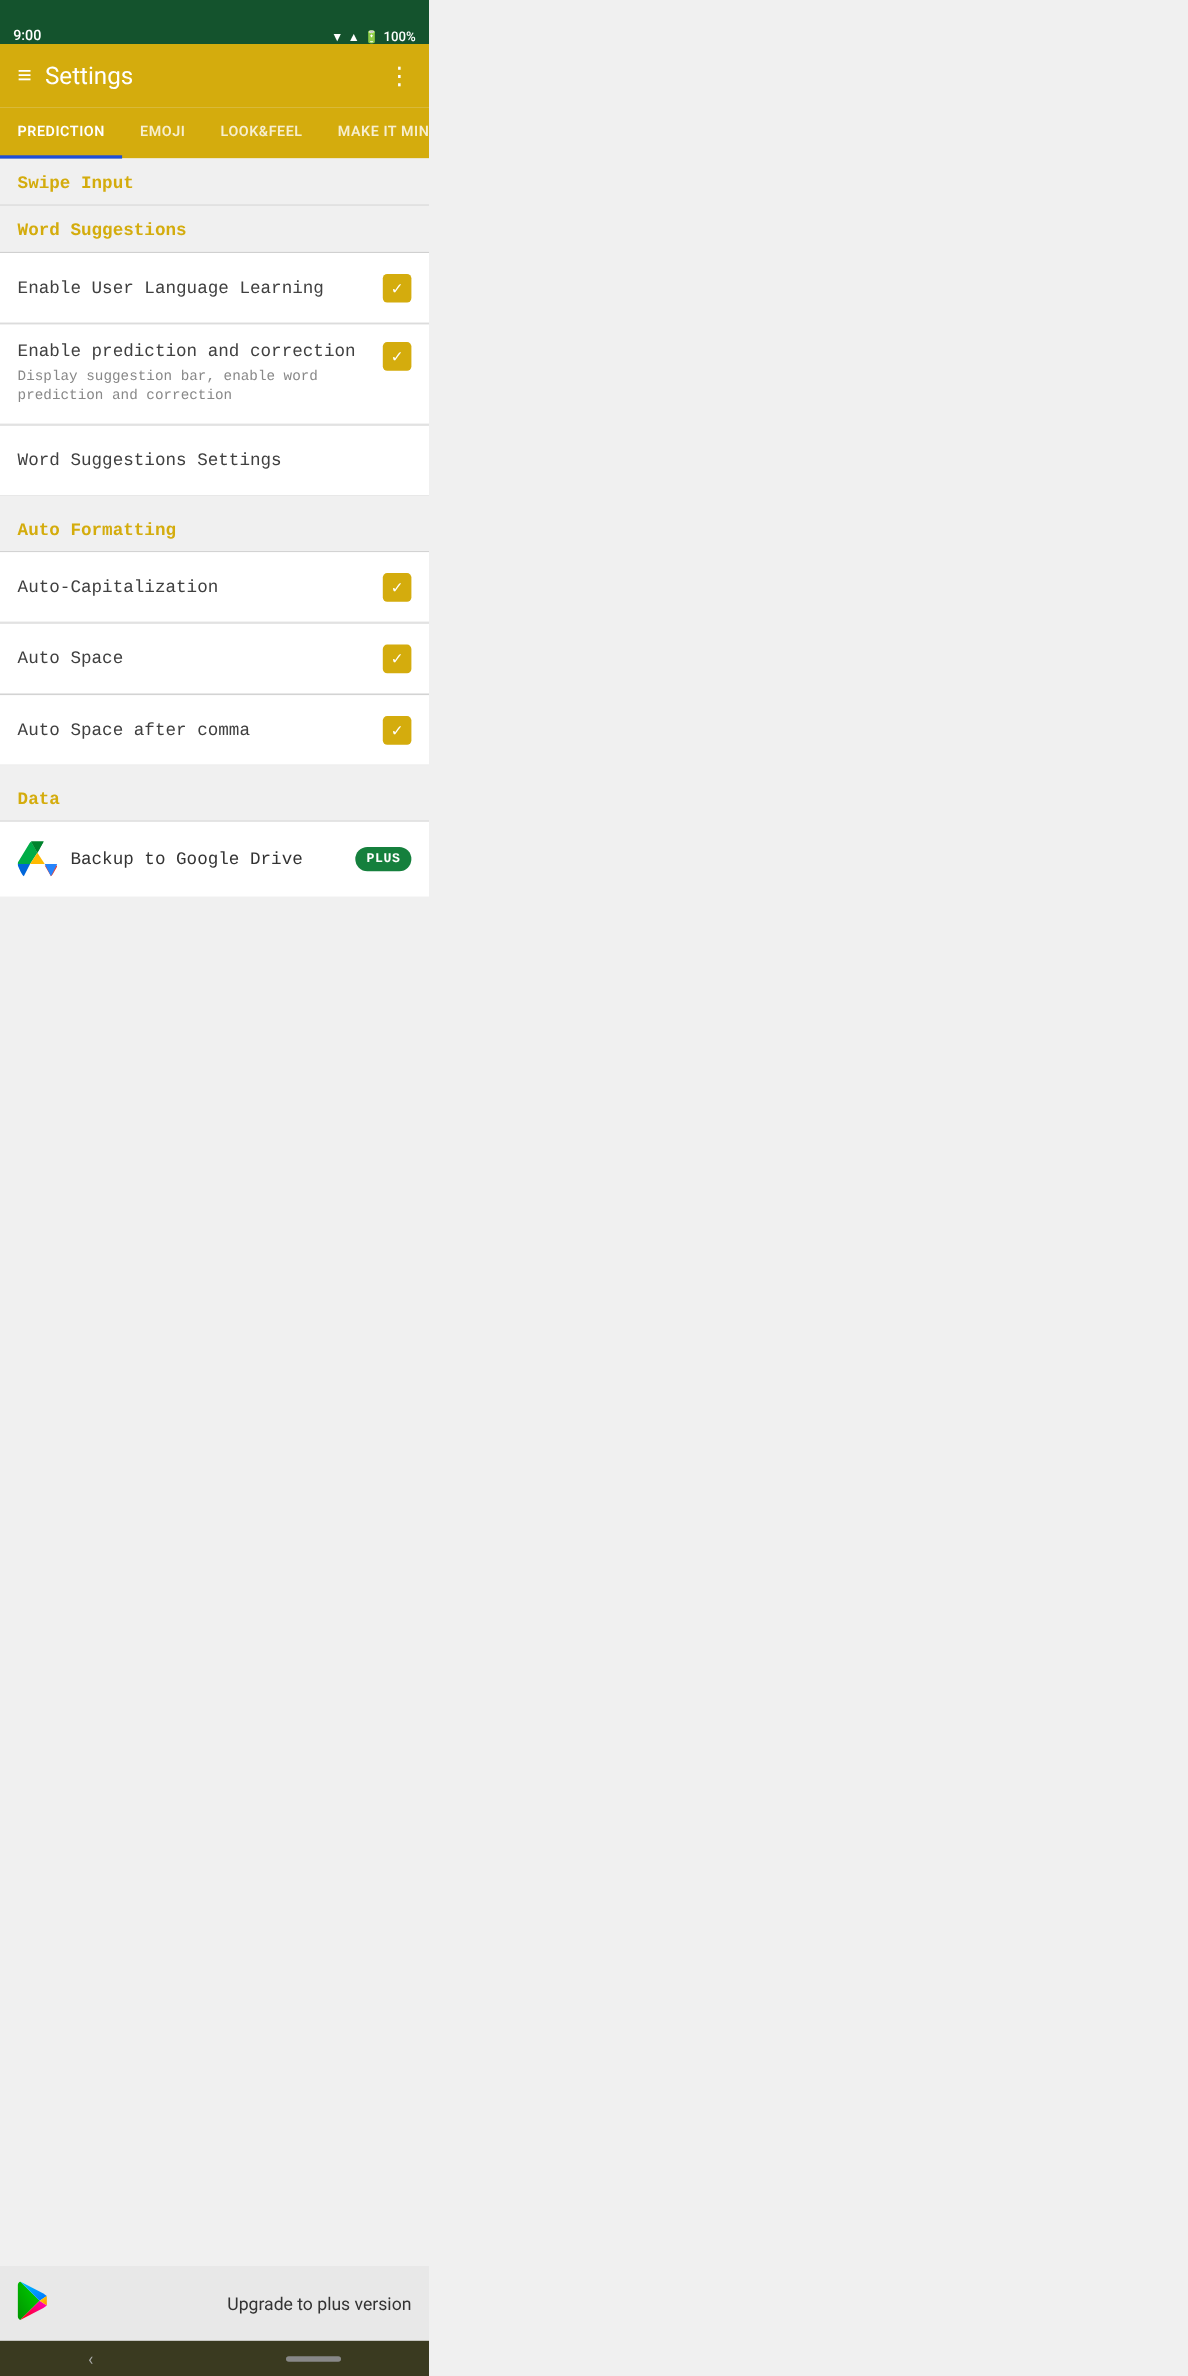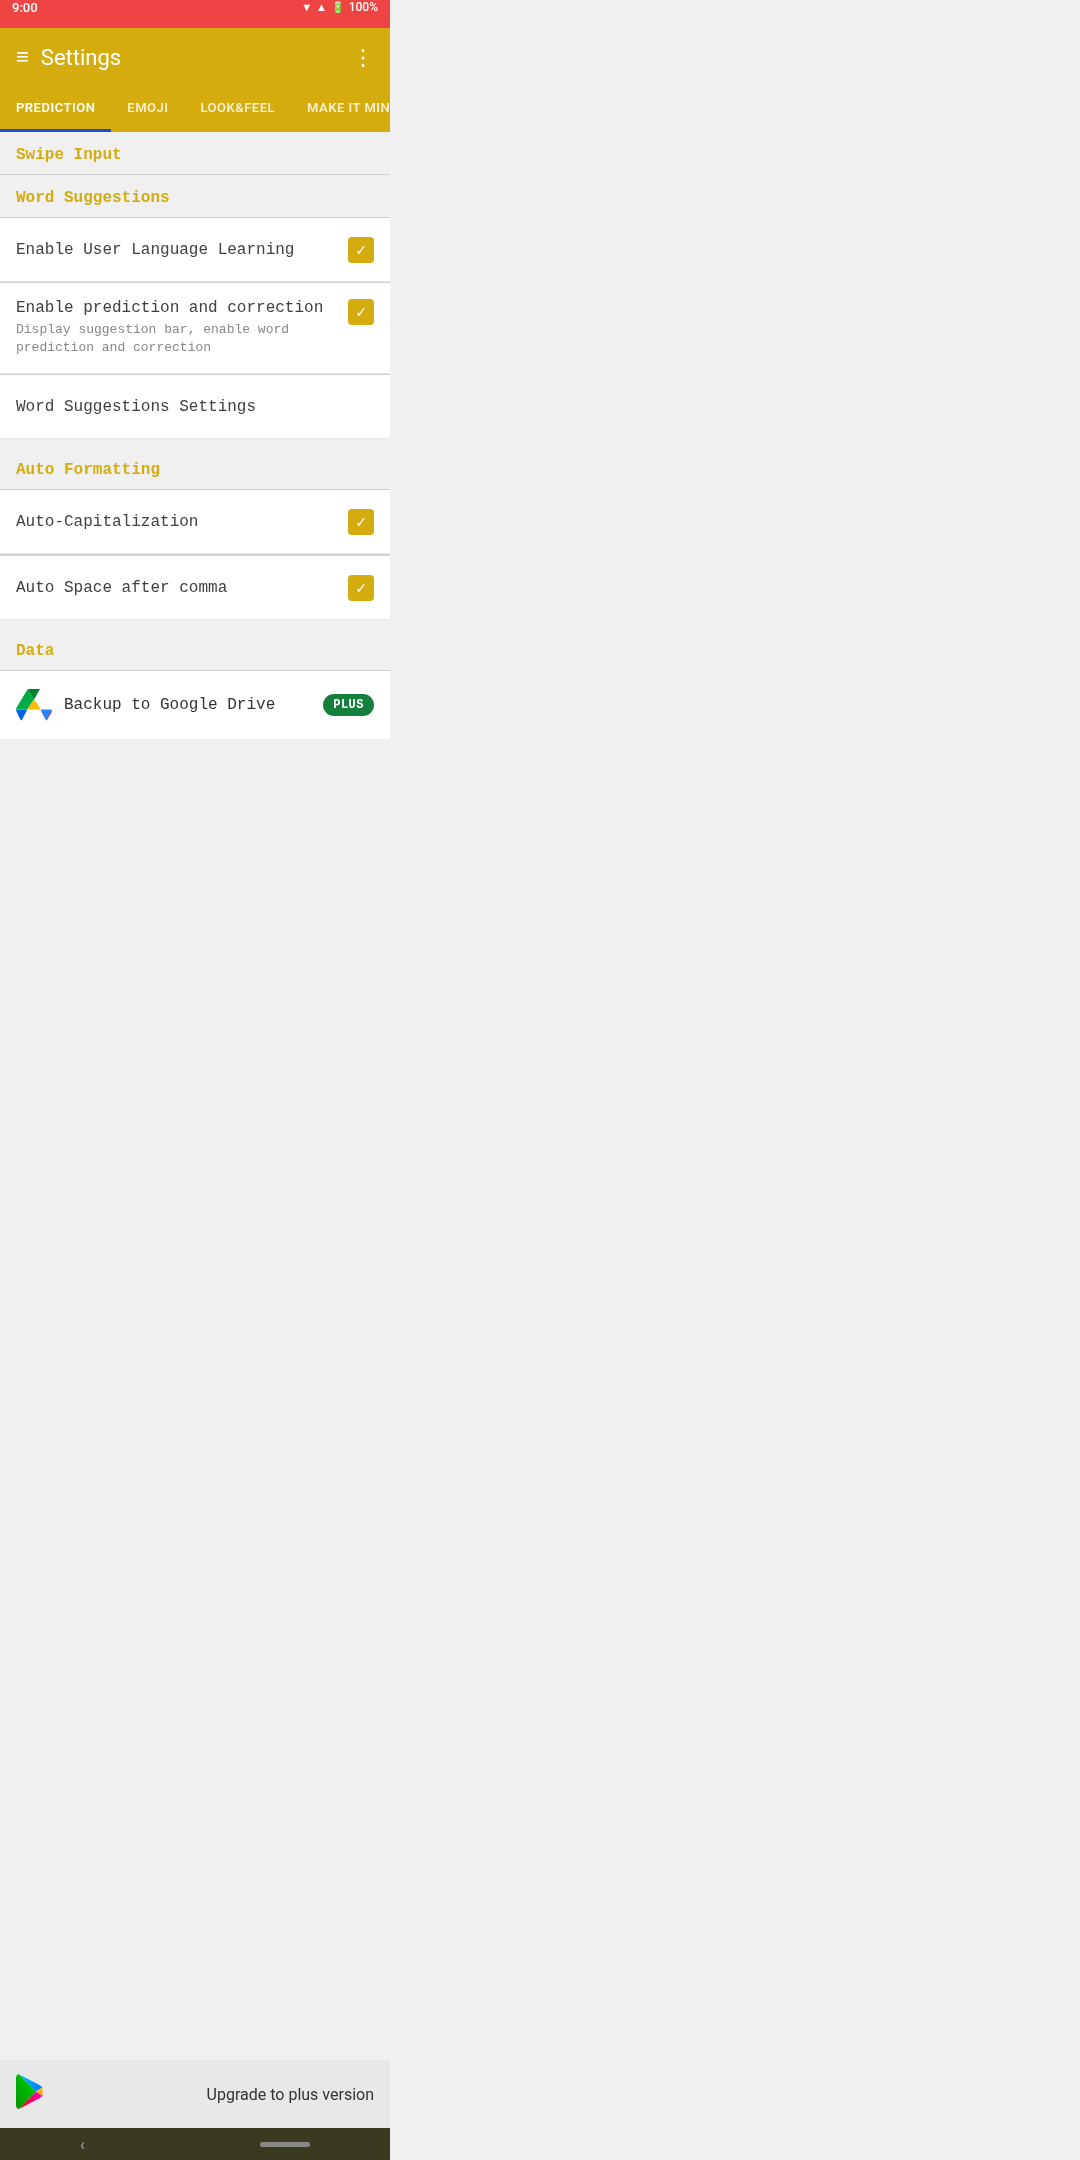--- a/index.html
+++ b/index.html
@@ -8,24 +8,24 @@
     body {
       width: 390px;
       min-height: 780px;
       font-family: 'Roboto', Arial, sans-serif;
       background: #f0f0f0;
       overflow-x: hidden;
     }
 
     
     .status-bar {
-      background: #ef4444;
-      height: 28px;
-      display: flex;
-      align-items: flex-start;
+      background: #14532d;
+      height: 40px;
+      display: flex;
+      align-items: flex-end;
       justify-content: space-between;
       padding: 0 12px;
       color: white;
       font-size: 13px;
       font-weight: 500;
     }
     .status-right {
       display: flex;
       align-items: center;
       gap: 4px;
@@ -326,20 +326,26 @@
 
   <div class="setting-row">
     <div class="setting-text">
       <div class="setting-title">Auto-Capitalization</div>
     </div>
     <div class="checkbox"></div>
   </div>
 
   <div class="divider"></div>
 
+  <div class="setting-row">
+    <div class="setting-text">
+      <div class="setting-title">Auto Space</div>
+    </div>
+    <div class="checkbox"></div>
+  </div>
 
   <div class="divider"></div>
 
   <div class="setting-row">
     <div class="setting-text">
       <div class="setting-title">Auto Space after comma</div>
     </div>
     <div class="checkbox"></div>
   </div>
 

